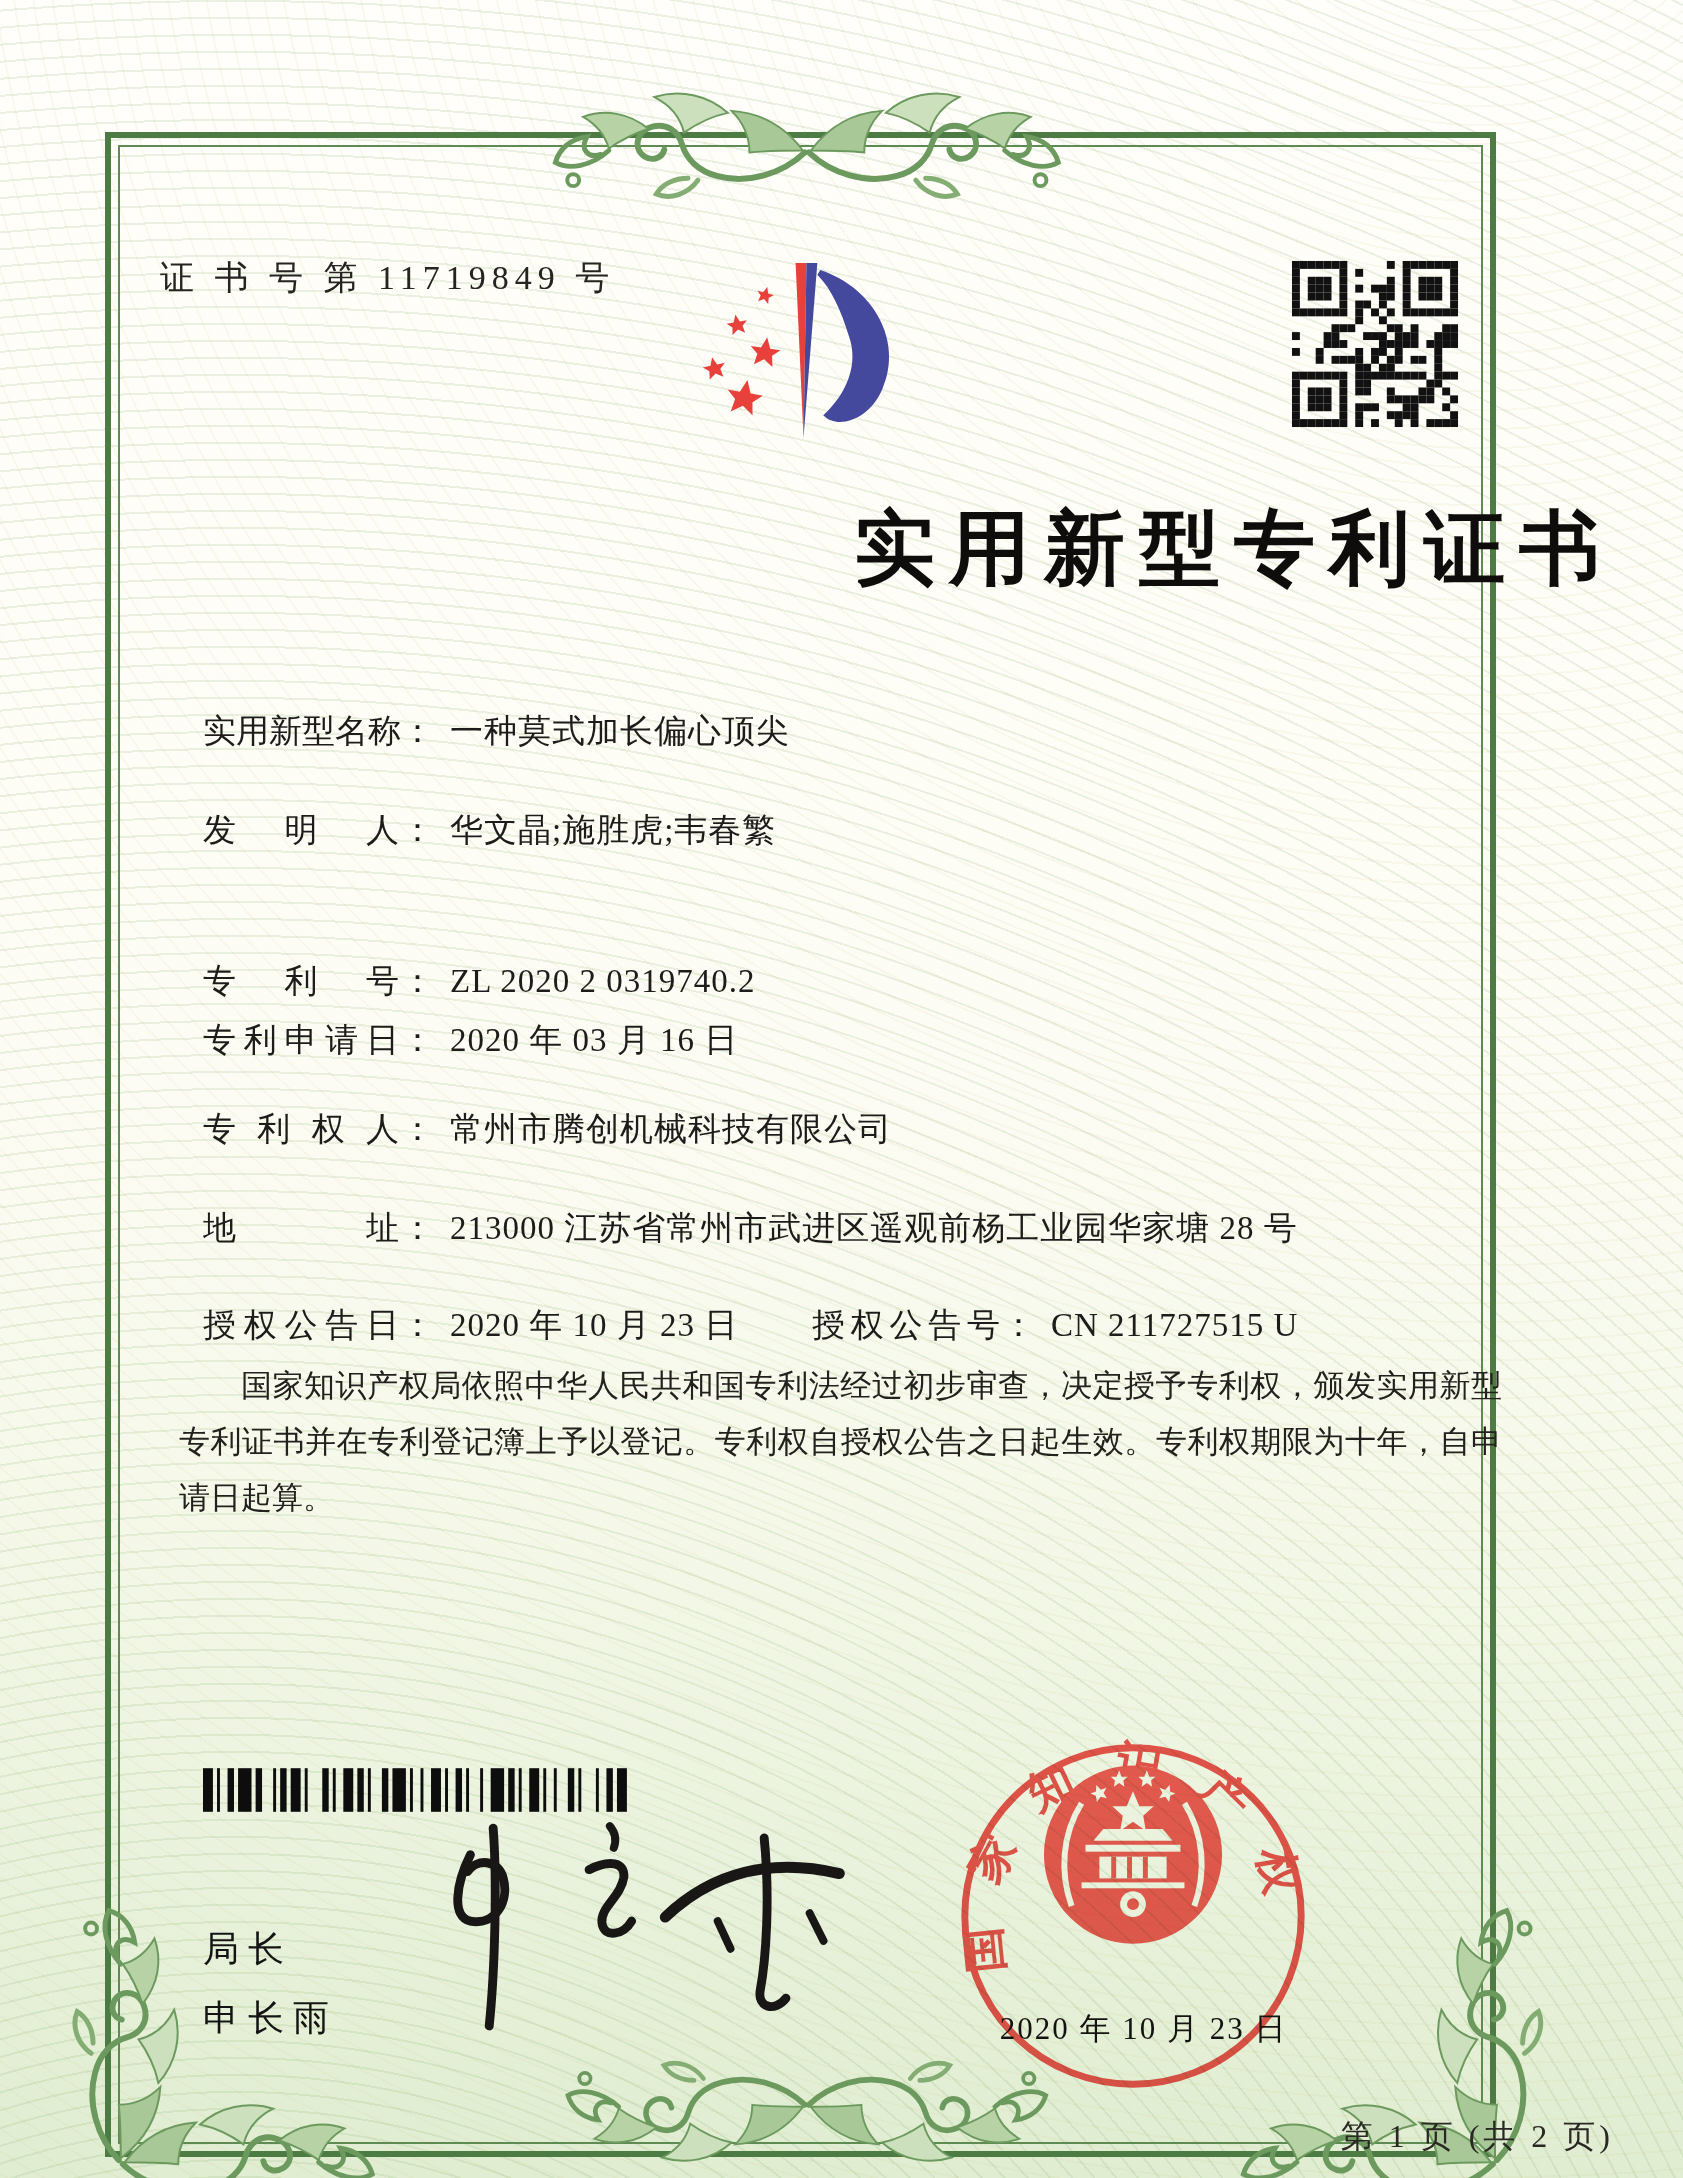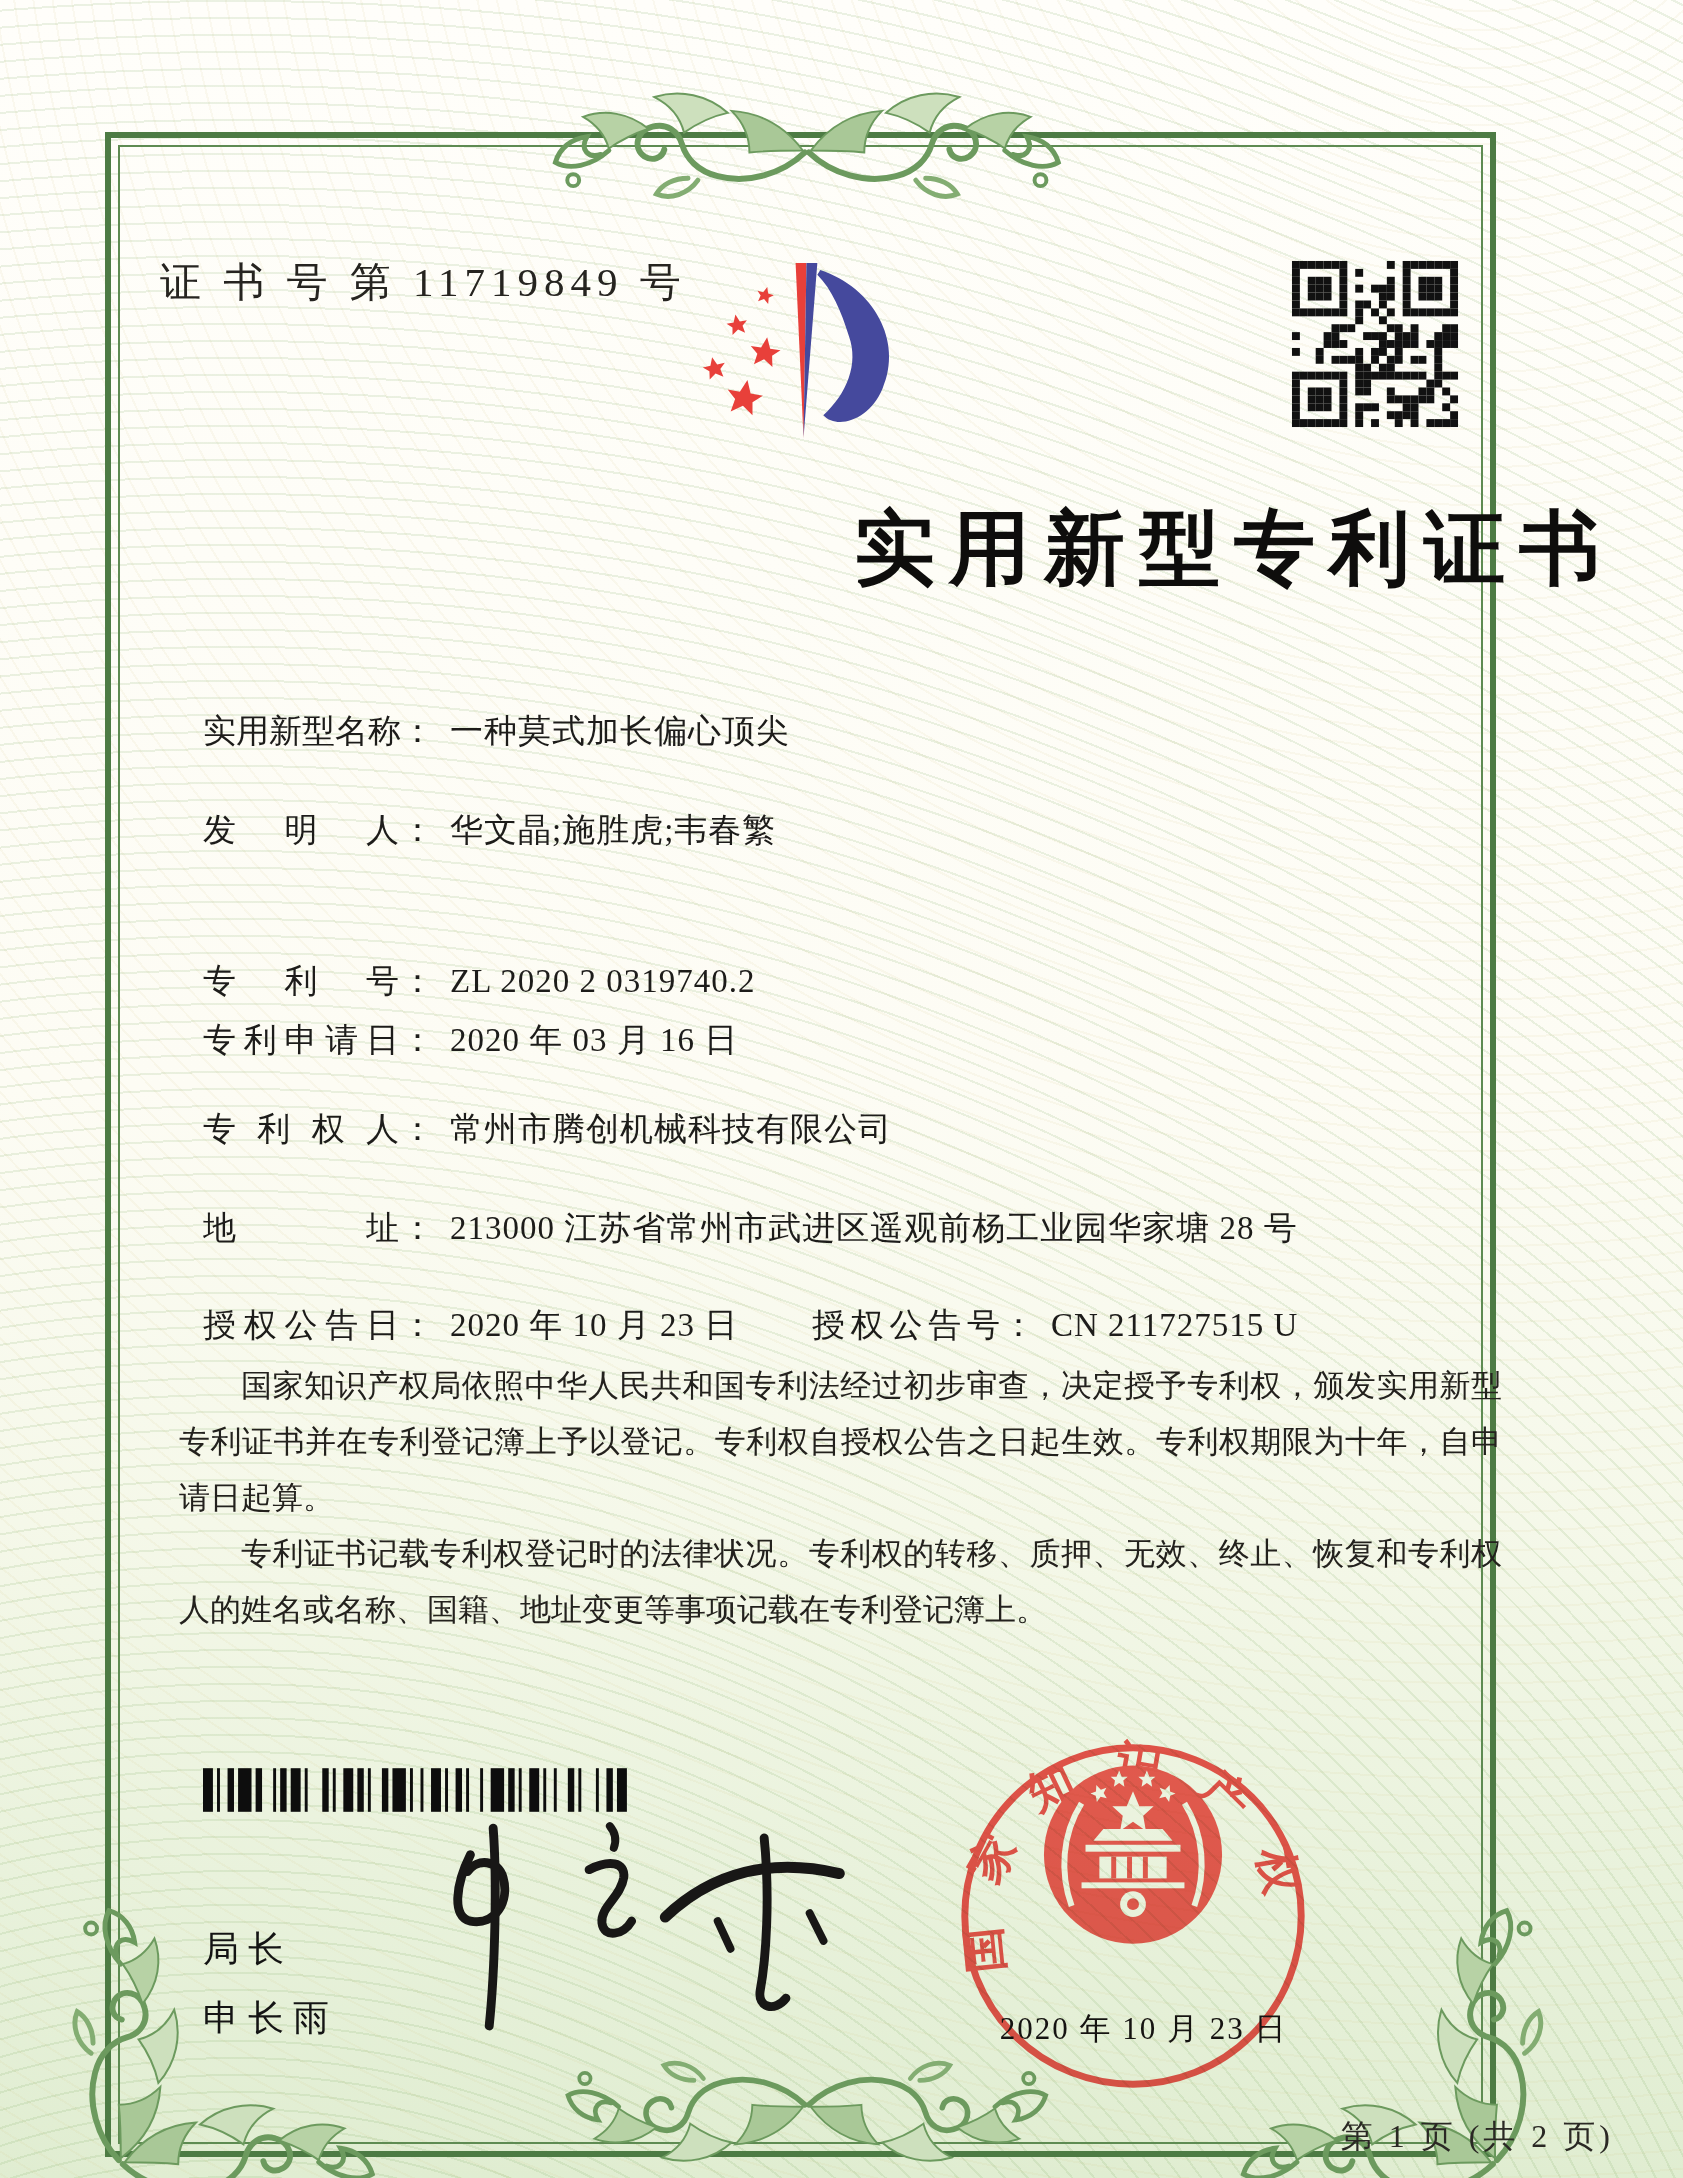--- a/index.html
+++ b/index.html
@@ -11,21 +11,21 @@
       repeating-radial-gradient(circle 1881px at 88% -10%, rgba(206,190,122,0.09) 0 2px, rgba(206,190,122,0) 2px 19px),
       linear-gradient(180deg,#fffefa 0%,#fdfcf4 50%,#f5f8e9 70%,#e9f2dc 86%,#e0edd1 100%);
   }
   
   .frame-outer{position:absolute;left:105px;top:132px;width:1391px;height:2025px;
     border:6px solid #4d7b44;box-sizing:border-box;}
   .frame-inner{position:absolute;left:118px;top:145px;width:1365px;height:1999px;
     border:2px solid #5e8b52;box-sizing:border-box;}
   .orn{position:absolute;left:0;top:0;width:1683px;height:2178px;pointer-events:none;}
 
-  .certno{position:absolute;left:160px;top:255px;font-size:41px;letter-spacing:6px;color:#262420;}
+  .certno{position:absolute;left:160px;top:255px;font-size:34px;letter-spacing:6px;color:#262420;}
   .title{position:absolute;left:0;top:495px;width:1614px;text-align:right;
     font-size:81px;font-weight:bold;letter-spacing:14px;color:#0e0d0c;}
 
   .field{position:absolute;left:203px;font-size:33px;white-space:nowrap;}
   .flabel{display:inline-block;width:196px;text-align:justify;text-align-last:justify;vertical-align:bottom;}
   .fcolon{margin-left:2px;}
   .fvalue{margin-left:16px;letter-spacing:1px;}
   .field .second{position:absolute;left:609px;top:0;white-space:nowrap;}
   .second .flabel{width:188px;}
 
@@ -346,21 +346,20 @@
   </div>
   <div class="field" style="top:1303px">
     <span class="flabel">授权公告日</span><span class="fcolon">：</span><span class="fvalue">2020 年 10 月 23 日</span>
     <span class="second">
       <span class="flabel">授权公告号</span><span class="fcolon">：</span><span class="fvalue">CN 211727515 U</span>
     </span>
   </div>
 
   <div class="bodytext">
     <p>国家知识产权局依照中华人民共和国专利法经过初步审查，决定授予专利权，颁发实用新型专利证书并在专利登记簿上予以登记。专利权自授权公告之日起生效。专利权期限为十年，自申请日起算。</p>
-    <p>专利证书记载专利权登记时的法律状况。专利权的转移、质押、无效、终止、恢复和专利权人的姓名或名称、国籍、地址变更等事项记载在专利登记簿上。</p>
   </div>
 
   <svg id="bc-svg" class="barcode" width="428" height="44" viewBox="0 0 432 44">
       <rect x="0" y="0" width="10.02295081967213" height="44" fill="#0d0d0d"></rect>
       <rect x="14.163934426229508" y="0" width="2.940983606557377" height="44" fill="#0d0d0d"></rect>
       <rect x="24.78688524590164" y="0" width="6.481967213114754" height="44" fill="#0d0d0d"></rect>
       <rect x="35.40983606557377" y="0" width="13.563934426229508" height="44" fill="#0d0d0d"></rect>
       <rect x="53.114754098360656" y="0" width="6.481967213114754" height="44" fill="#0d0d0d"></rect>
       <rect x="70.81967213114754" y="0" width="2.940983606557377" height="44" fill="#0d0d0d"></rect>
       <rect x="77.90163934426229" y="0" width="6.481967213114754" height="44" fill="#0d0d0d"></rect>

